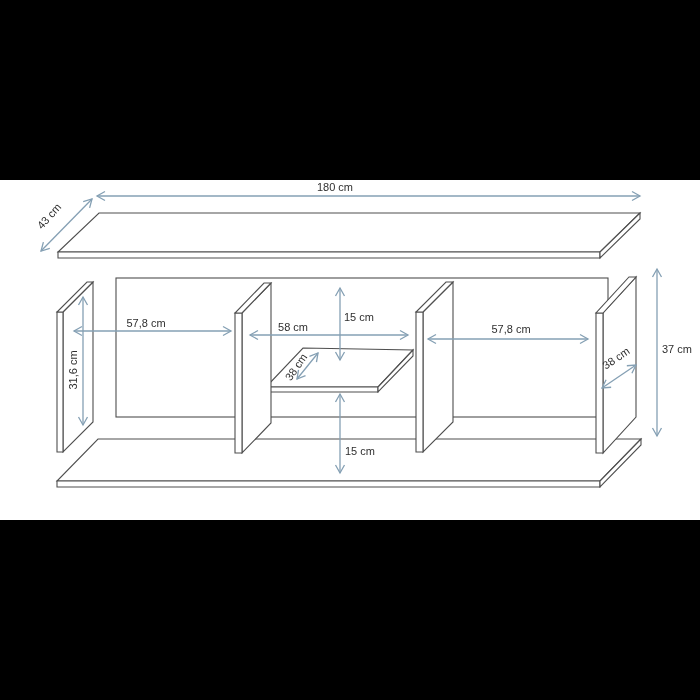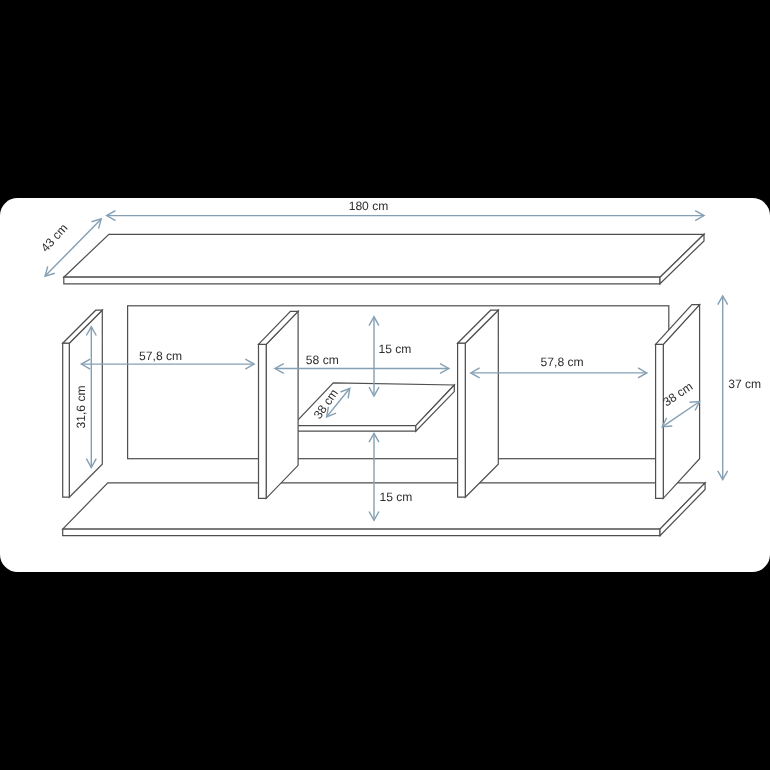--- a/index.html
+++ b/index.html
@@ -23,21 +23,20 @@
   }
   .letterbox.top { top: 0; height: 180px; }
   .letterbox.bottom { top: 520px; height: 180px; }
   .canvas {
     position: absolute;
     top: 180px;
     left: 0;
     width: 700px;
     height: 340px;
     background: #ffffff;
-    border-radius: 16px;
   }
   svg { display: block; }
   .structure polygon, .structure rect, .structure line {
     fill: #ffffff;
     stroke: #4f4f4f;
     stroke-width: 1.1;
     stroke-linejoin: miter;
   }
   .dims line {
     stroke: #85a0b4;

